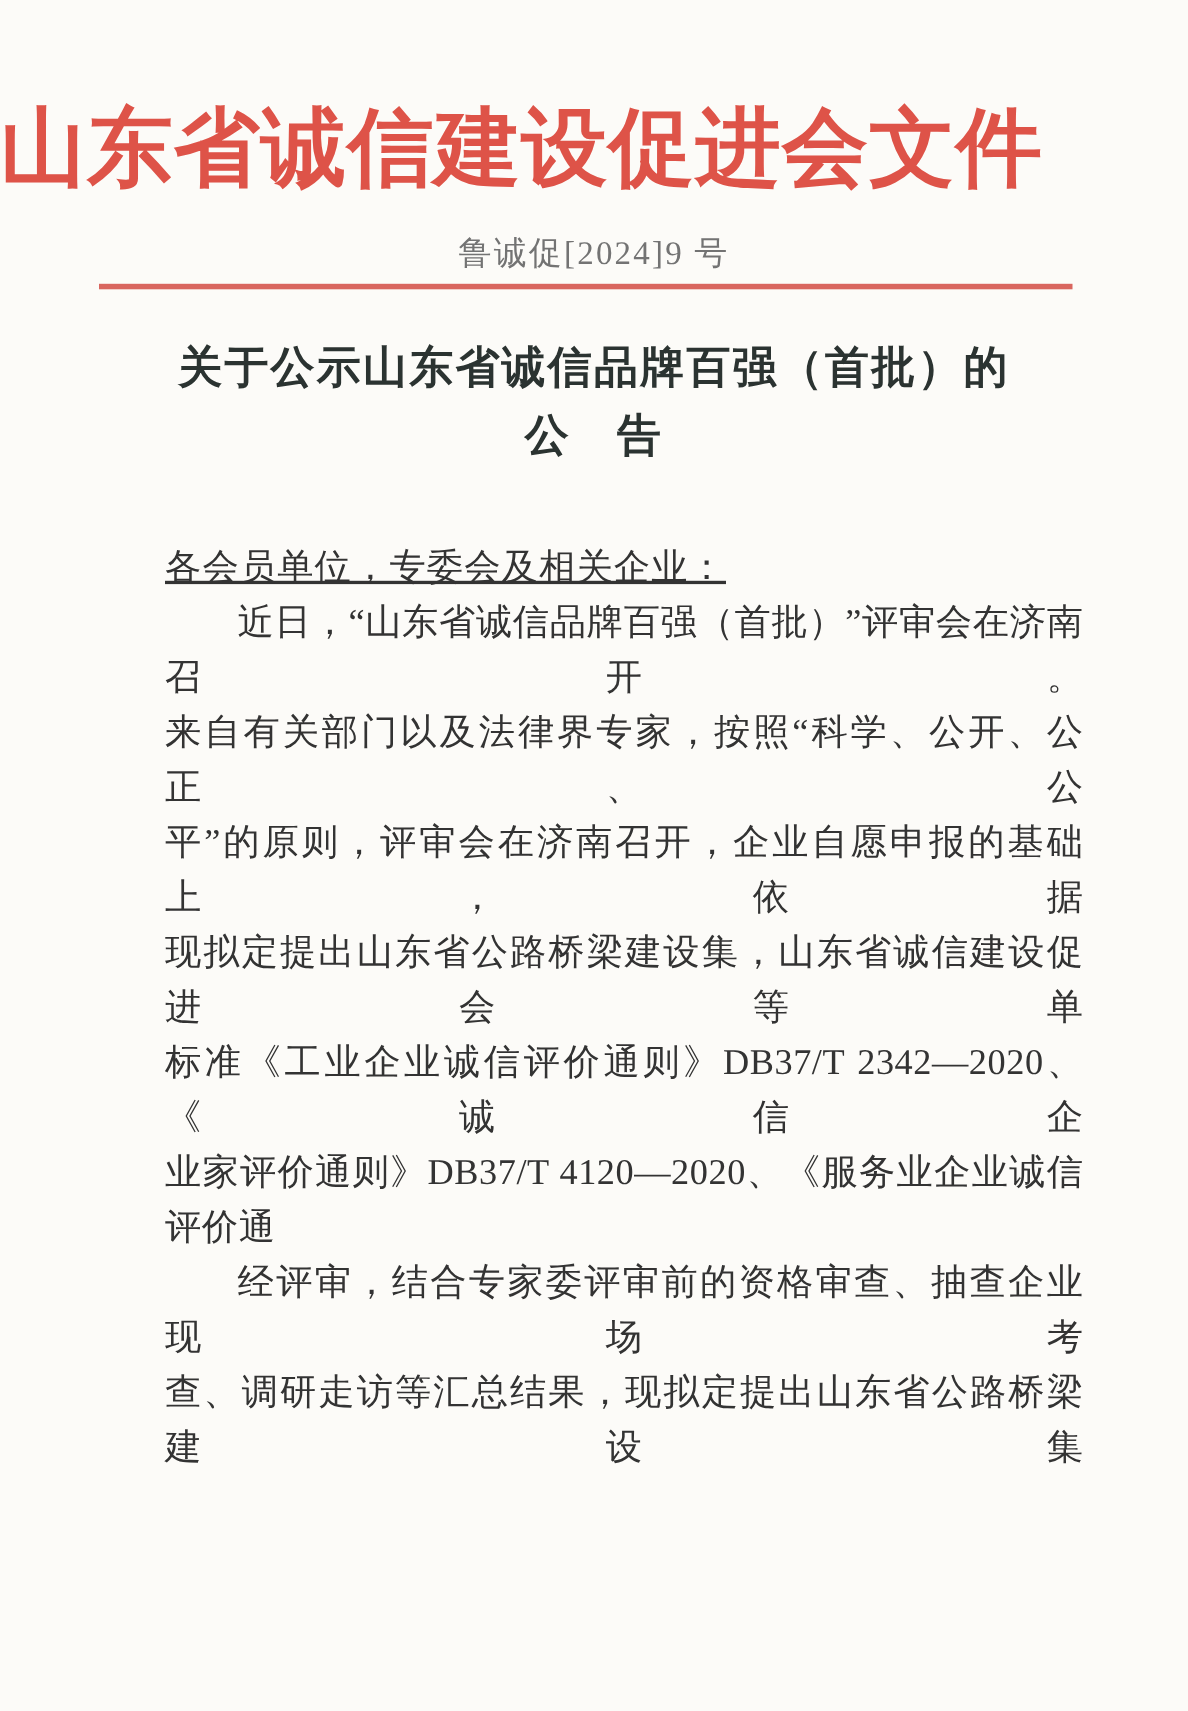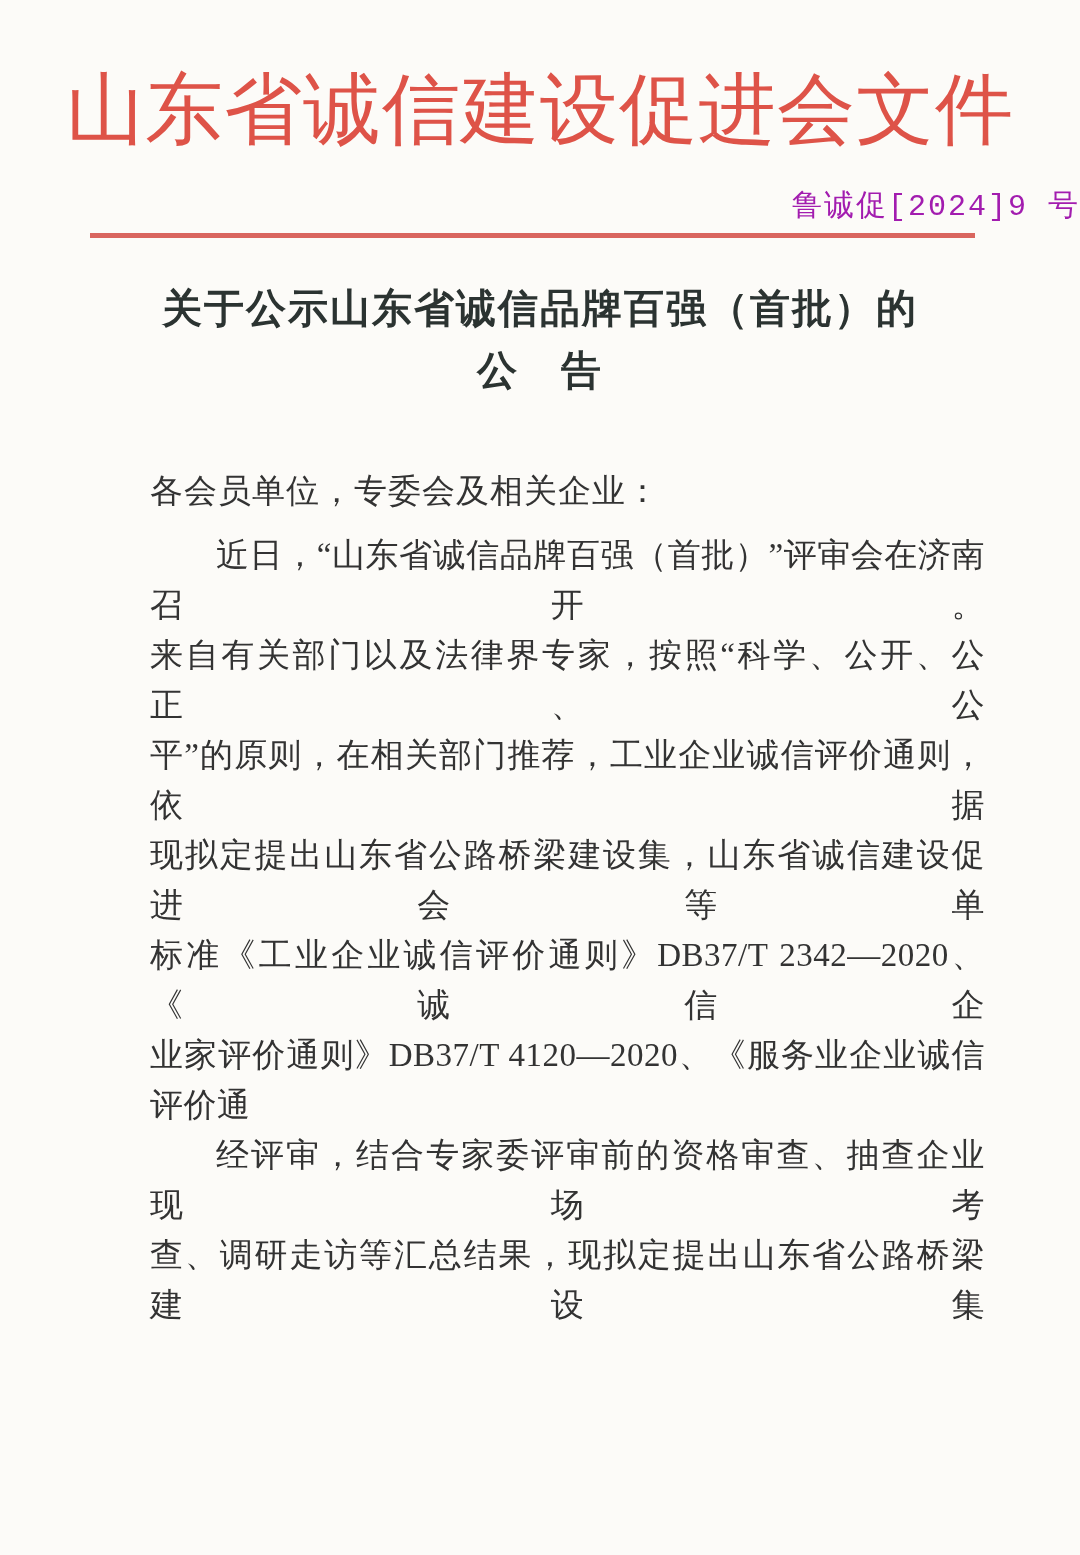--- a/index.html
+++ b/index.html
@@ -9,44 +9,44 @@
     --paper:#fcfbf8;
   }
   html,body{margin:0;padding:0;background:#e8e8e8;}
   .page{
     width:1080px;height:1555px;margin:0 auto;position:relative;
     background:var(--paper);color:var(--ink);
     font-family:"Liberation Serif","DejaVu Serif",serif;
     overflow:hidden;box-sizing:border-box;
   }
   .letterhead{
-    padding-top:61px;text-align:center;
+    padding-top:86px;text-align:left;
     color:var(--red);
-    font-size:78px;font-weight:400;letter-spacing:1px;
+    font-size:78px;font-weight:700;letter-spacing:1px;
     line-height:1.25;white-space:nowrap;
   }
   .doc-number{
-    text-align:right;font-size:30px;margin-top:26px;
-    color:#a21caf;letter-spacing:2px;font-family:Liberation Mono, monospace;
+    text-align:center;font-size:30px;margin-top:26px;
+    color:#737373;letter-spacing:2px;
   }
   .red-rule{
     height:5px;background:var(--rule);
     margin:7px 105px 0 90px;border:0;
   }
   .doc-title{
     margin:40px 120px 0;text-align:center;
     font-size:40px;font-weight:700;color:#2b3331;
     line-height:62px;letter-spacing:2px;
   }
   .doc-title .t-line{display:block;}
   .body-block{
     margin:64px 95px 0 150px;
     font-size:33px;line-height:50px;color:#333;
   }
-  .salutation{margin-bottom:14px;letter-spacing:1px;}
+  .salutation{margin-bottom:0;letter-spacing:1px;text-decoration:underline;}
   .para .line{
     text-align:justify;text-align-last:justify;
     letter-spacing:0.5px;
   }
   .para .line:first-child{text-indent:2em;}
   .para.soft-last .line:last-child{text-align-last:left;}
 </style>
 </head>
 <body>
 
@@ -62,21 +62,21 @@
     <span class="t-line">关于公示山东省诚信品牌百强（首批）的</span>
     <span class="t-line">公　告</span>
   </h1>
 
   <div class="body-block">
     <div class="salutation">各会员单位，专委会及相关企业：</div>
 
     <div class="para soft-last">
         <div class="line">近日，“山东省诚信品牌百强（首批）”评审会在济南召开。</div>
         <div class="line">来自有关部门以及法律界专家，按照“科学、公开、公正、公</div>
-        <div class="line">平”的原则，在相关部门推荐，工业企业诚信评价通则，依据</div>
+        <div class="line">平”的原则，评审会在济南召开，企业自愿申报的基础上，依据</div>
         <div class="line">现拟定提出山东省公路桥梁建设集，山东省诚信建设促进会等单</div>
         <div class="line">标准《工业企业诚信评价通则》DB37/T 2342—2020、《诚信企</div>
         <div class="line">业家评价通则》DB37/T 4120—2020、《服务业企业诚信评价通</div>
       </div>
 
     <div class="para">
         <div class="line">经评审，结合专家委评审前的资格审查、抽查企业现场考</div>
         <div class="line">查、调研走访等汇总结果，现拟定提出山东省公路桥梁建设集</div>
       </div>
   </div>

